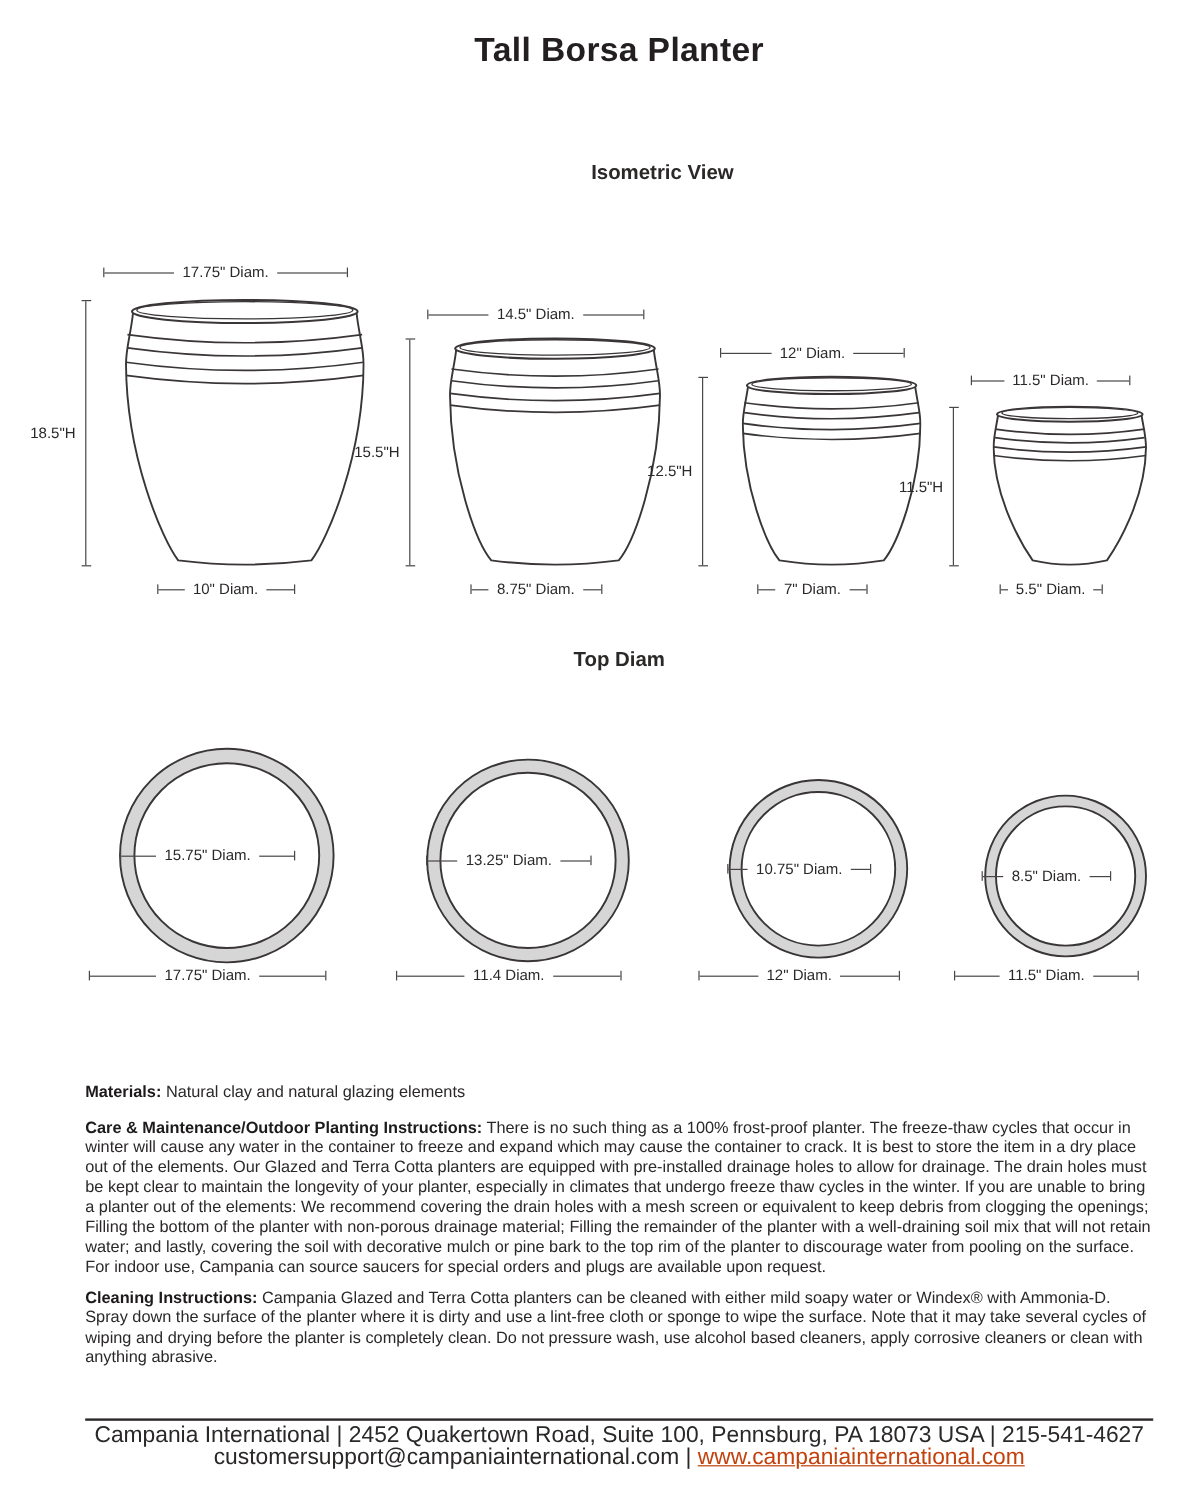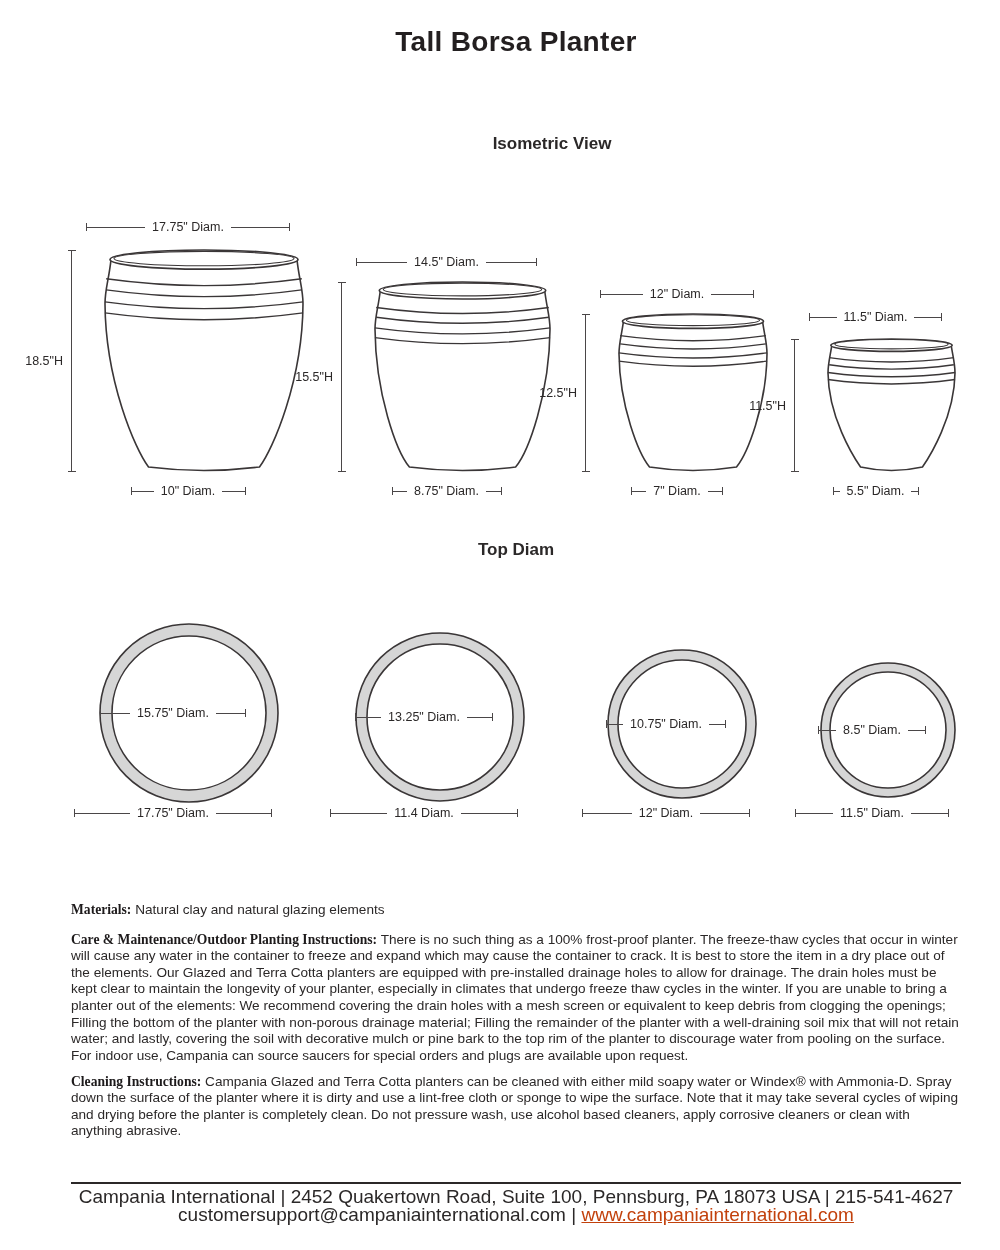--- a/index.html
+++ b/index.html
@@ -30,21 +30,21 @@
   .vdim .vtick{height:1px;width:8px;background:#4a4647;flex:0 0 auto;}
   .vdim .vline{flex:1 1 auto;width:1px;background:#4a4647;}
   .vdim .vlabel{
     position:absolute;right:13px;top:50%;transform:translateY(-50%);
     font-size:12.5px;white-space:nowrap;color:#2b2828;
   }
   .copy{
     left:55px;width:890px;font-size:13.6px;line-height:16.6px;color:#2b2828;
     text-align:left;
   }
-  .copy b{color:#1d1a1b;font-family:Liberation Serif, serif;}
+  .copy b{color:#1d1a1b;}
   .footer-rule{left:55px;width:890px;height:2px;background:#2b2828;}
   .footer-line{left:0;width:1000px;text-align:center;font-size:19px;line-height:18px;color:#2b2828;}
   .footer-link{color:#c2410c;text-decoration:underline;cursor:pointer;}
   svg{display:block;}
 </style>
 </head>
 <body>
 
 <div class="abs page-title">Tall Borsa Planter</div>
 

